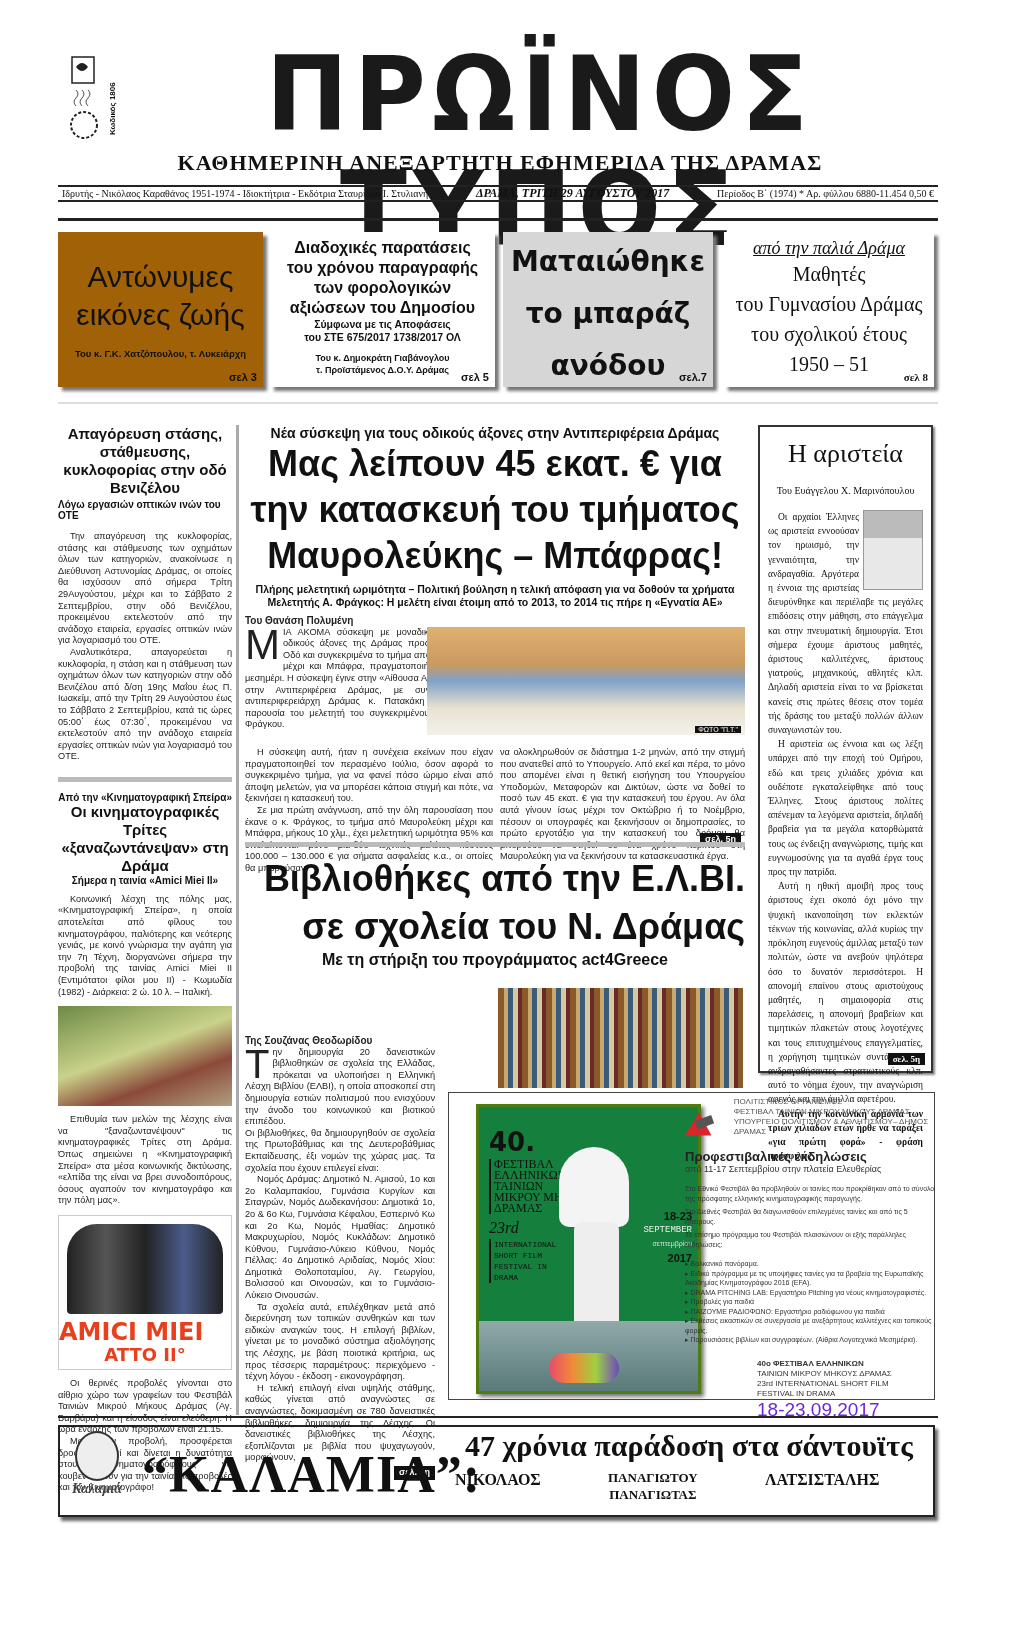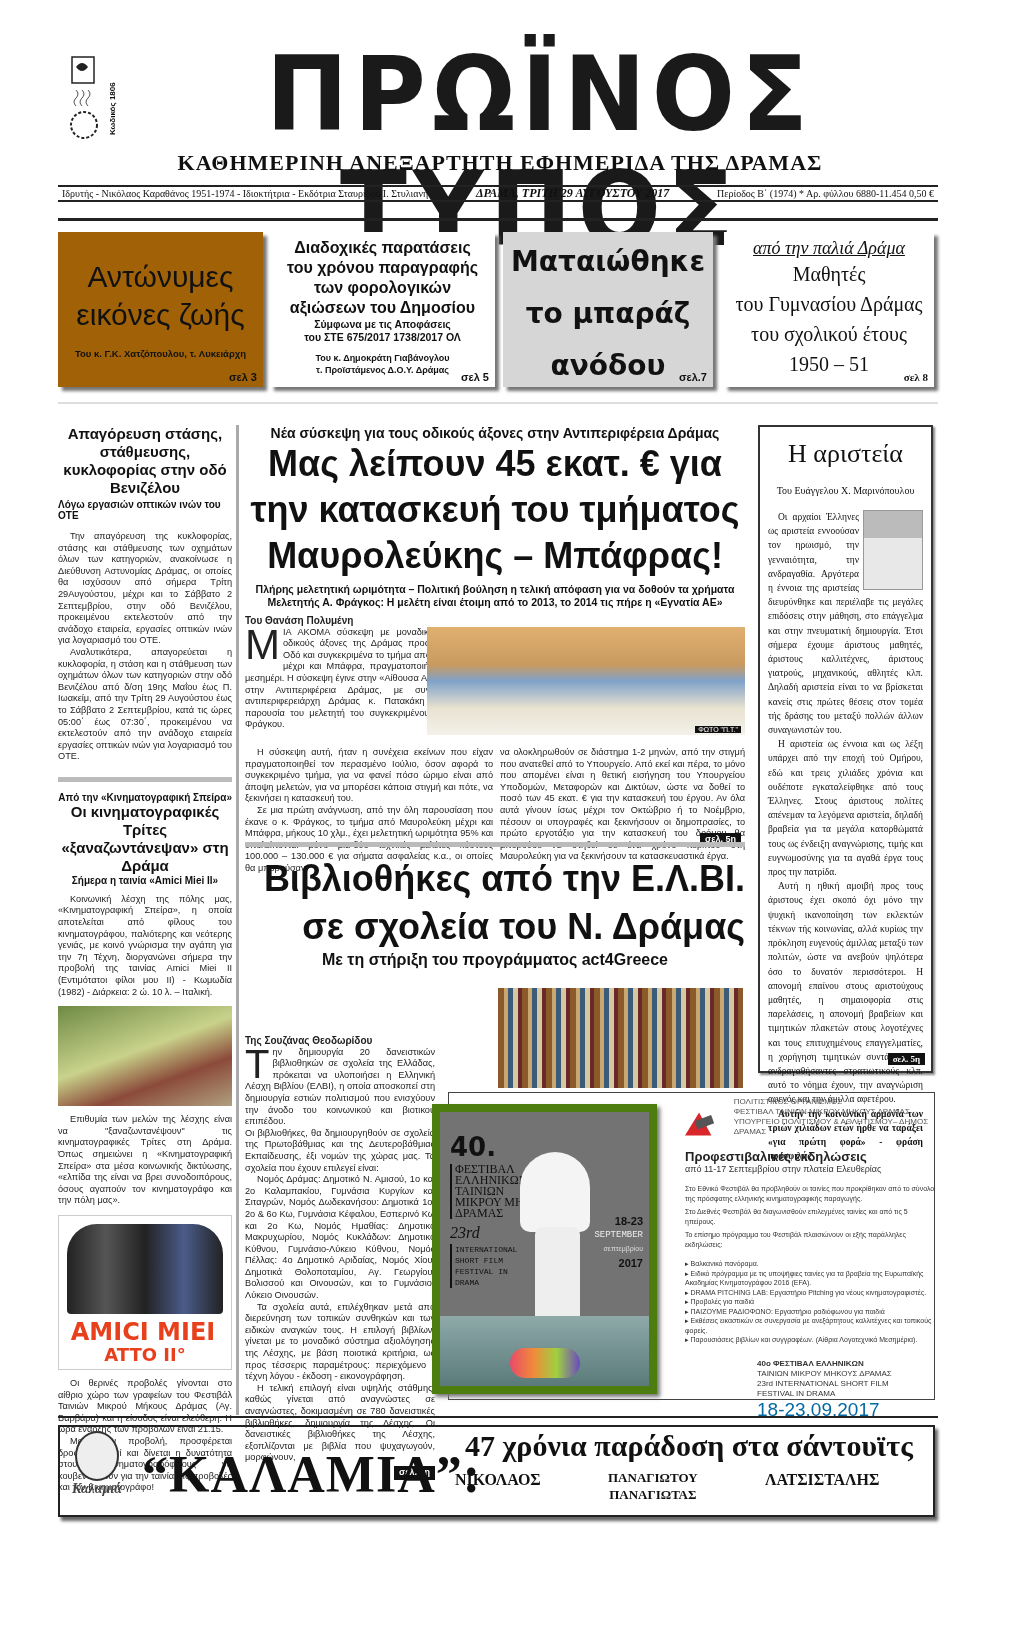--- a/index.html
+++ b/index.html
@@ -21,21 +21,21 @@
 .col-left{left:58px;top:425px;width:174px}
 .hl-small{font-weight:bold;text-align:center;line-height:18px;font-size:15px}
 .body-txt{font-size:9.2px;line-height:11.6px;text-align:justify;color:#222}
 .body-txt p{text-indent:12px}
 .vline{width:3px;background:#aaa}
 .gray-hr{height:5px;background:#bbb}
 .photo{background:linear-gradient(135deg,#c9a27a,#8a6a4a 40%,#4d6f9c 60%,#ddd)}
 .page-tag{background:#111;color:#fff;font-size:9px;font-weight:bold;padding:1px 5px;display:inline-block}
 .aristeia{left:758px;top:425px;width:175px;height:648px;border:2px solid #333;box-shadow:2px 2px 2px #888;padding:6px 8px}
 .ad-festival{left:448px;top:1092px;width:487px;height:308px;border:1px solid #444}
-.poster{left:432px;top:1104px;width:225px;height:290px;background:#737373;border:8px solid #4d7c0f;box-shadow:3px 3px 4px #777}
+.poster{left:476px;top:1104px;width:225px;height:290px;background:#15803d;border:3px solid #4d7c0f;box-shadow:3px 3px 4px #777}
 .kalamia{left:58px;top:1425px;width:877px;height:92px;border:2px solid #222;box-shadow:3px 4px 3px #666}
 </style>
 </head>
 <body>
 
 <div class="abs stamp">
   <svg width="60" height="90" viewBox="0 0 60 90">
     <rect x="4" y="2" width="22" height="26" fill="none" stroke="#222" stroke-width="1.5"></rect>
     <path d="M8 12 q6 -8 12 0 q-6 8 -12 0z" fill="#222"></path>
     <circle cx="16" cy="70" r="13" fill="none" stroke="#222" stroke-width="2" stroke-dasharray="3 2"></circle>
@@ -110,21 +110,21 @@
   <div style="font-size:10px;font-weight:bold;text-align:center;margin-bottom:8px">Σήμερα η ταινία «Amici Miei II»</div>
   <div class="body-txt">
       <p>Κοινωνική λέσχη της πόλης μας, «Κινηματογραφική Σπείρα», η οποία αποτελείται από φίλους του κινηματογράφου, παλιότερης και νεότερης γενιάς, με κοινό γνώρισμα την αγάπη για την 7η Τέχνη, διοργανώνει σήμερα την προβολή της ταινίας Amici Miei II (Εντιμότατοι φίλοι μου ΙΙ) - Κωμωδία (1982) - Διάρκεια: 2 ώ. 10 λ. – Ιταλική.</p>
     </div>
   <div class="photo" style="height:100px;margin:8px 0;background:linear-gradient(160deg,#6e8a45,#c9d28a 45%,#8b4a3a 70%,#b0a080)"></div>
   <div class="body-txt">
       <p>Επιθυμία των μελών της λέσχης είναι να "ξαναζωντανέψουν" τις κινηματογραφικές Τρίτες στη Δράμα. Όπως σημειώνει η «Κινηματογραφική Σπείρα» στα μέσα κοινωνικής δικτύωσης, «ελπίδα της είναι να βρει συνοδοιπόρους, όσους αγαπούν τον κινηματογράφο και την πόλη μας».</p>
     </div>
   <div style="height:155px;margin:8px 0;background:#fff;border:1px solid #ccc;position:relative">
     <div style="position:absolute;left:8px;top:8px;right:8px;height:90px;background:linear-gradient(90deg,#222,#555,#222,#4a5c8a,#222);border-radius:30px 30px 4px 4px"></div>
-    <div style="position:absolute;left:0;right:4px;top:104px;text-align:center;color:#e8401c;font-weight:900;font-size:24px;line-height:24px;font-family:'DejaVu Sans',sans-serif">AMICI MIEI</div>
+    <div style="position:absolute;left:0;right:4px;top:104px;color:#e8401c;font-weight:900;font-size:24px;line-height:24px;font-family:'DejaVu Sans',sans-serif">AMICI MIEI</div>
     <div style="position:absolute;left:0;right:0;top:128px;text-align:center;color:#e8401c;font-weight:900;font-size:18px;font-family:'DejaVu Sans',sans-serif">ATTO II°</div>
   </div>
   <div class="body-txt">
     <p>Οι θερινές προβολές γίνονται στο αίθριο χώρο των γραφείων του Φεστιβάλ Ταινιών Μικρού Μήκους Δράμας (Αγ. Βαρβάρα) και η είσοδος είναι ελεύθερη. Η ώρα έναρξης των προβολών είναι 21.15.</p>
     <p>Μετά την προβολή, προσφέρεται δροσερό κρασί και δίνεται η δυνατότητα στους κινηματογραφόφιλους να κουβεντιάσουν για την ταινία, τις προβολές και τον Κινηματογράφο!</p>
   </div>
 </div>
 <div class="abs vline" style="left:236px;top:425px;height:990px"></div>
 
 <div class="abs" style="left:245px;top:425px;width:500px">
@@ -245,21 +245,21 @@
     <li>▸ <span>Προβολές για παιδιά</span></li>
     <li>▸ <span>ΠΑΙΖΟΥΜΕ ΡΑΔΙΟΦΩΝΟ: Εργαστήριο ραδιόφωνου για παιδιά</span></li>
     <li>▸ <span>Εκθέσεις εικαστικών σε συνεργασία με ανεξάρτητους καλλιτέχνες και τοπικούς φορείς.</span></li>
     <li>▸ <span>Παρουσιάσεις βιβλίων και συγγραφέων. (Αίθρια Λογοτεχνικά Μεσημέρια).</span></li>
   </ul>
   <div style="margin:14px 0 0 72px;font-size:8px;line-height:10px;color:#333">
     <div style="font-weight:bold">40ο ΦΕΣΤΙΒΑΛ ΕΛΛΗΝΙΚΩΝ</div>
     <div>ΤΑΙΝΙΩΝ ΜΙΚΡΟΥ ΜΗΚΟΥΣ ΔΡΑΜΑΣ</div>
     <div>23rd INTERNATIONAL SHORT FILM</div>
     <div>FESTIVAL IN DRAMA</div>
-    <div style="font-size:19px;line-height:22px;color:#0369a1">18-23.09.2017</div>
+    <div style="font-size:19px;line-height:22px;color:#6d28d9">18-23.09.2017</div>
   </div>
 </div>
 <div class="abs rule" style="top:1416px;width:880px;height:2px"></div>
 
 <div class="abs kalamia serif">
   <div style="position:absolute;left:6px;top:4px;width:62px;height:82px">
     <div style="width:44px;height:50px;margin:0 auto;border:2px solid #333;border-radius:50%;background:#eee"></div>
     <div style="font-style:italic;font-weight:bold;font-size:14px;text-align:center;color:#444">Καλαμιά</div>
   </div>
   <div style="position:absolute;left:82px;top:18px;font-size:52px;font-weight:bold;line-height:60px;letter-spacing:1px">“ΚΑΛΑΜΙΑ”:</div>

